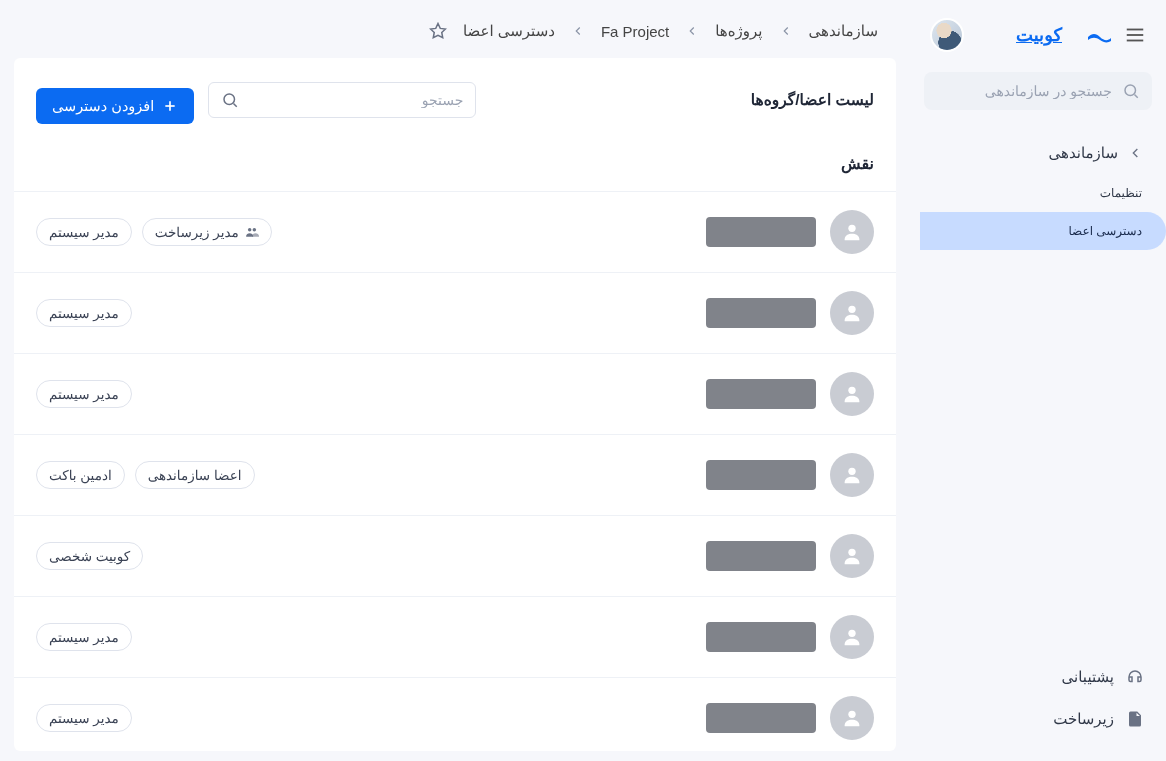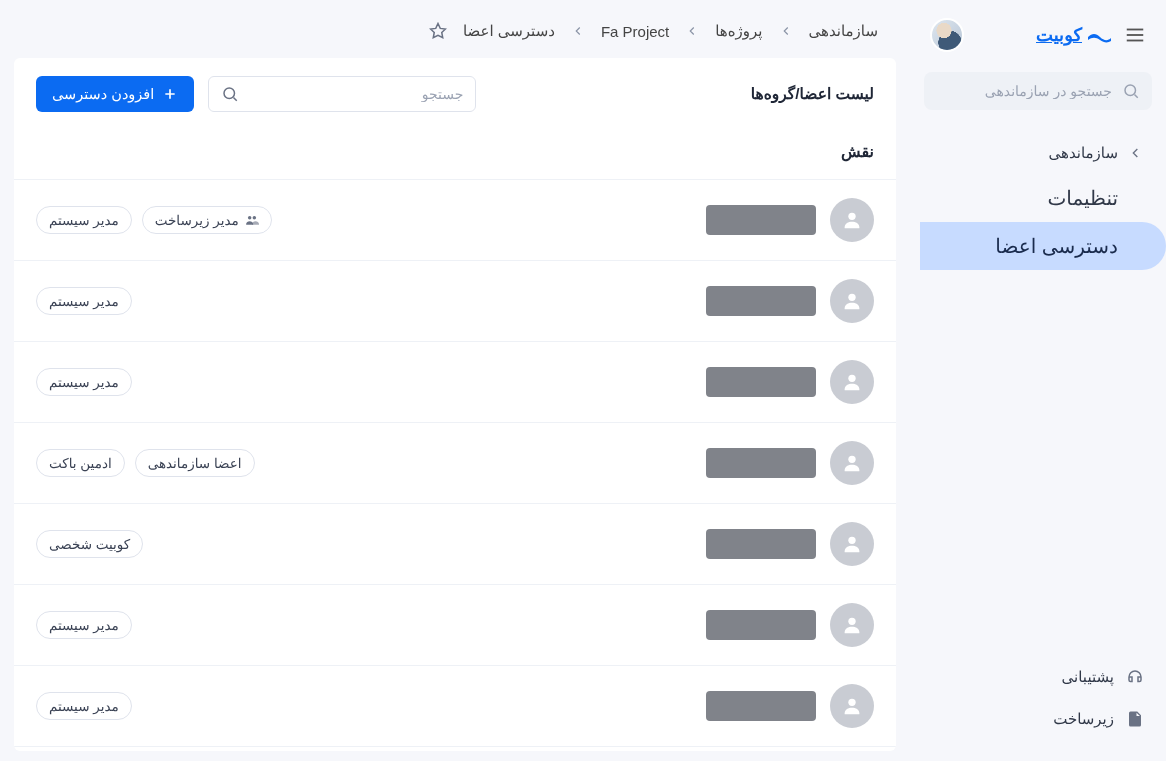--- a/index.html
+++ b/index.html
@@ -26,21 +26,21 @@
 .sidebar-header {
   display: flex;
   align-items: center;
   padding: 18px 20px 12px 20px;
   gap: 12px;
 }
 .menu-icon { cursor: pointer; color: #555; display: flex; align-items: center; }
 .brand {
   display: flex;
   align-items: center;
-  gap: 4px;
+  gap: 24px;
   color: #0b6bf2;
   font-weight: 700;
   font-size: 18px;
   text-decoration: underline;
 }
 .brand-logo {
   color: #0b6bf2;
   display: inline-flex;
 }
 .avatar-top {
@@ -74,21 +74,21 @@
 .search-icon-s { color: #9aa2b2; display:flex; }
 .nav-group { padding: 4px 0; }
 .nav-item {
   display: flex; align-items: center; gap: 10px;
   padding: 12px 22px;
   font-size: 15px; color: #303848;
   cursor: pointer;
   border-radius: 0 24px 24px 0;
   margin-left: 10px;
 }
-.nav-item.sub { padding-right: 48px; font-size: 20px; }
+.nav-item.sub { padding-right: 24px; font-size: 12px; }
 .nav-item.active {
   background: #c7dbff;
   color: #1a2b4d;
 }
 .nav-item .arrow { color: #6a7284; display:flex; }
 .sidebar-spacer { flex: 1; }
 .sidebar-bottom { padding: 6px 0 21px 0; }
 .bottom-item {
   display: flex; align-items: center; gap: 12px;
   padding: 12px 22px; font-size: 15px; color: #303848; cursor: pointer;
@@ -132,21 +132,21 @@
 }
 .search-box input {
   border:none; outline:none; width:100%; font-size:14px; color:#444; background:transparent;
   font-family: inherit;
 }
 .search-box input::placeholder{ color:#9aa2b2; }
 .search-icon-m { color:#6a7284; display:flex; }
 .add-btn {
   display: inline-flex; align-items:flex-start; gap:8px;
   background:#0b6bf2; color:#fff; border:none; border-radius:6px;
-  padding: 10px 16px; font-size:14.5px; cursor:pointer; font-family:inherit;
+  padding: 10px 16px; font-size:14.5px; cursor:pointer; font-family:inherit;margin-top:12px;
 }
 .add-btn .plus{ display:flex; }
 
 .table-head {
   display:flex; padding: 20px 22px 18px 22px; color:#1f2636; font-weight:600;
   border-bottom: 1px solid #eef1f6;
 }
 .col-name { flex: 0 0 56%; }
 .col-role { flex: 1; }
 .rows { }

